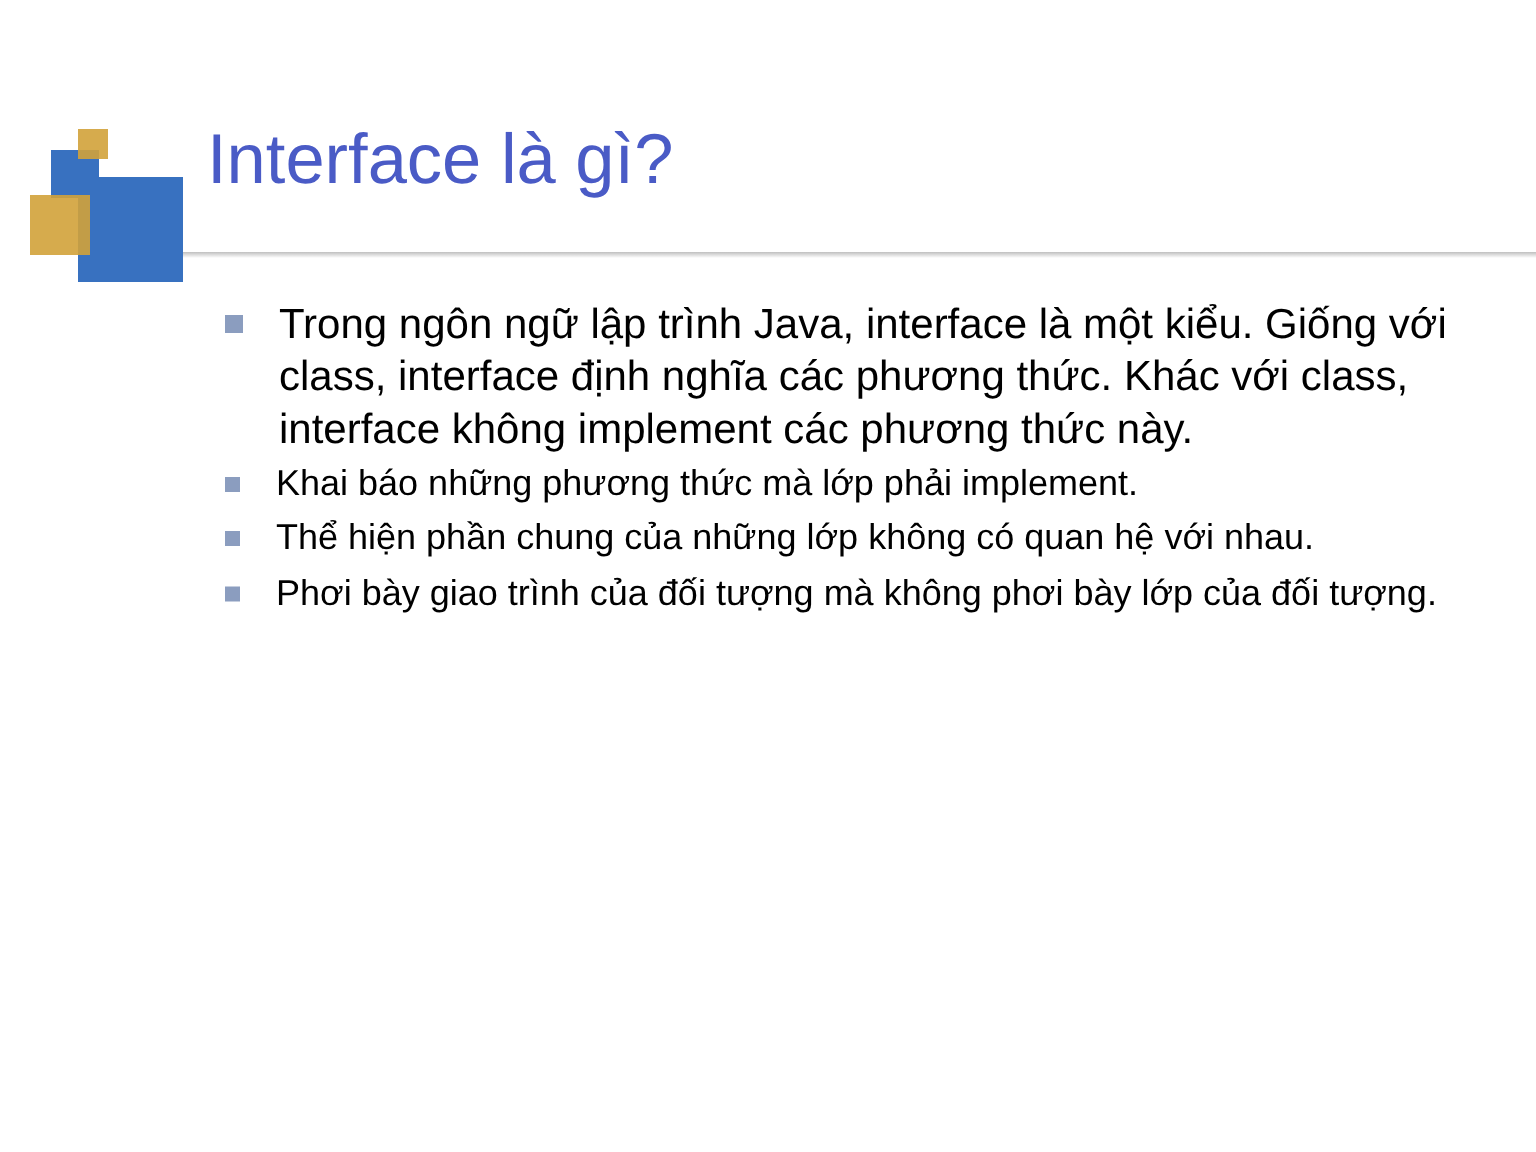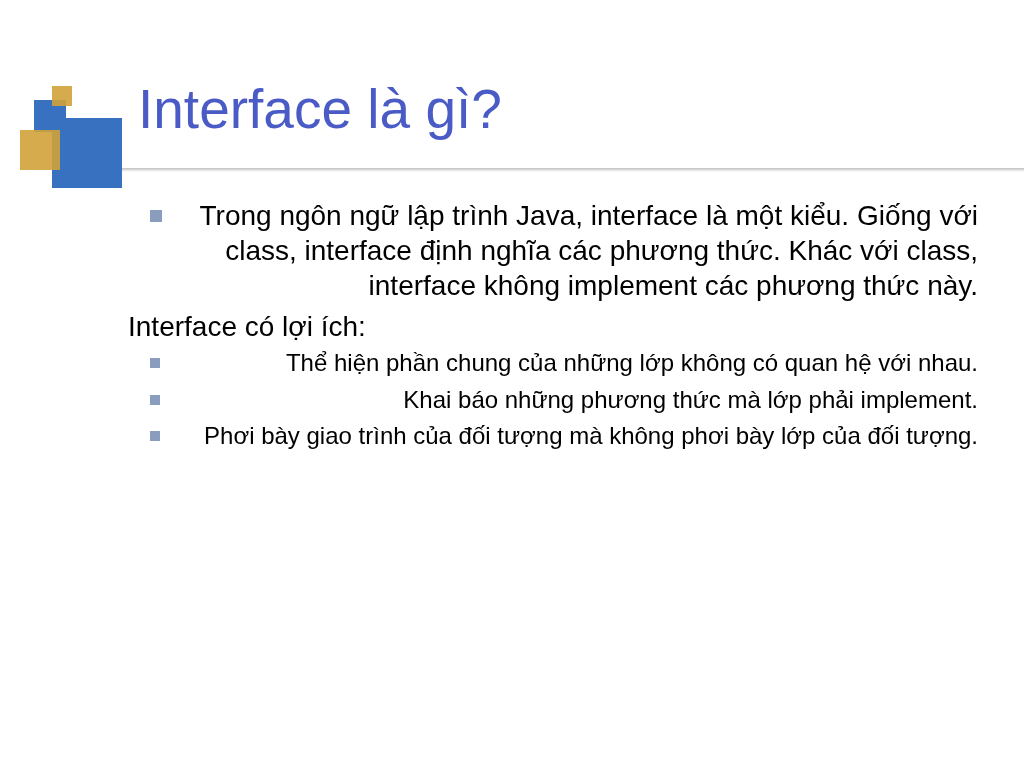--- a/index.html
+++ b/index.html
@@ -60,21 +60,21 @@
     width: 910px;
     height: 4px;
     background: linear-gradient(to bottom, rgba(0,0,0,0.25), rgba(0,0,0,0));
   }
 
   .title {
     position: absolute;
     top: 82px;
     left: 138px;
     color: #4a5bc6;
-    font-size: 55px;
+    font-size: 47px;
     font-weight: 400;
     line-height: 1;
   }
 
   .content {
     position: absolute;
     top: 198px;
     left: 128px;
     width: 850px;
     color: #000;
@@ -95,21 +95,21 @@
     background: #8b9dbf;
     margin-top: 12px;
     margin-right: 24px;
     margin-left: 22px;
   }
   .lvl2 .bullet-icon {
     width: 10px;
     height: 10px;
     margin-top: 11px;
   }
-  .bullet-text { flex: 1 1 auto; text-align: right; }
+  .bullet-text { flex: 1 1 auto; }
 
   .sub-heading {
     font-size: 28px;
     line-height: 1.3;
     margin: 6px 0 2px 0;
   }
 </style>
 </head>
 <body>
 
@@ -123,28 +123,27 @@
 
 <h1 class="title">Interface là gì?</h1>
 
 <div class="content">
 
   <div class="bullet-row lvl1">
     <span class="bullet-icon"></span>
     <span class="bullet-text">Trong ngôn ngữ lập trình Java, interface là một kiểu. Giống với class, interface định nghĩa các phương thức. Khác với class, interface không implement các phương thức này.</span>
   </div>
 
-  <div class="sub-heading">Interface có lợi ích:</div>
 
   <div class="bullet-row lvl2">
     <span class="bullet-icon"></span>
-    <span class="bullet-text">Thể hiện phần chung của những lớp không có quan hệ với nhau.</span>
+    <span class="bullet-text">Khai báo những phương thức mà lớp phải implement.</span>
   </div>
   <div class="bullet-row lvl2">
     <span class="bullet-icon"></span>
-    <span class="bullet-text">Khai báo những phương thức mà lớp phải implement.</span>
+    <span class="bullet-text">Thể hiện phần chung của những lớp không có quan hệ với nhau.</span>
   </div>
   <div class="bullet-row lvl2">
     <span class="bullet-icon"></span>
     <span class="bullet-text">Phơi bày giao trình của đối tượng mà không phơi bày lớp của đối tượng.</span>
   </div>
 
 </div>
 
 </body></html>

